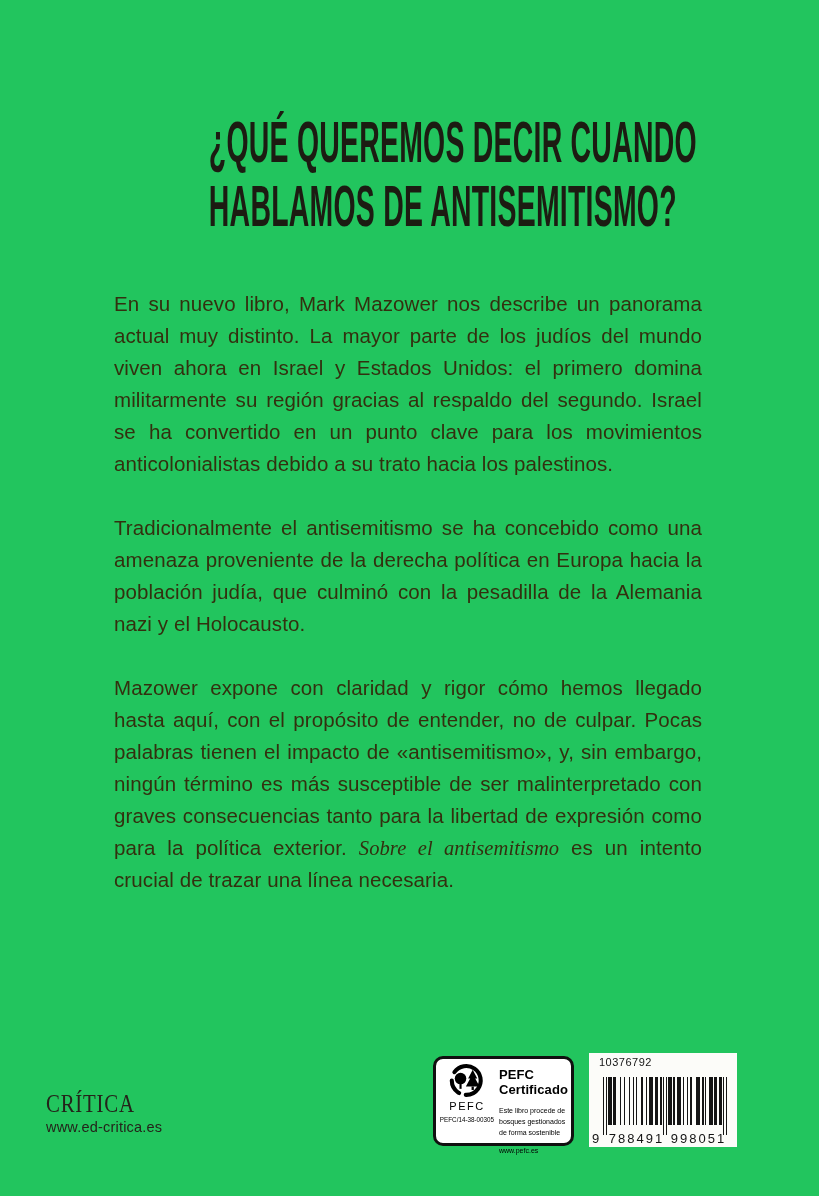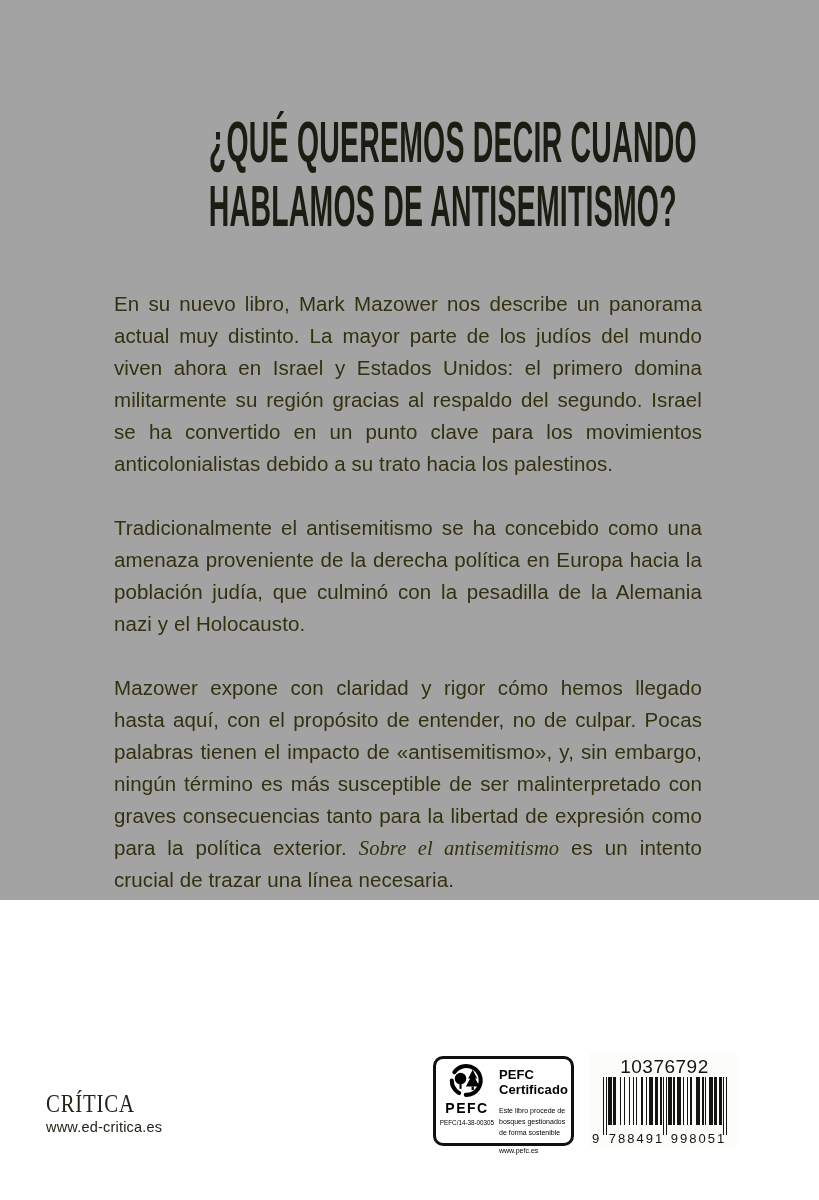--- a/index.html
+++ b/index.html
@@ -2,22 +2,22 @@
 <html><head>
 <meta charset="utf-8">
 <style>
   html,body { margin:0; padding:0; }
   body {
     width:819px; height:1200px;
     font-family:"Liberation Sans", sans-serif;
     overflow:hidden;
   }
   .cover {
-    position:relative; width:819px; height:900px;
-    background:#a3a3a3;
+    position:relative; width:819px; height:1196px;
+    background:#22c55e;
   }
 
   
   .title {
     position:absolute; top:110px; left:0; width:819px;
     margin:0; text-align:center;
     font-family:"Liberation Sans", sans-serif;
     font-weight:bold; font-size:58px; line-height:64px;
     color:#1c1c12;
     transform:scaleX(0.49); transform-origin:50% 0;
@@ -48,34 +48,34 @@
   .pefc-box {
     position:absolute; left:433px; top:1056px; width:141px; height:90px;
     background:#ffffff; border:3px solid #101010; border-radius:10px;
     box-sizing:border-box; display:flex; color:#000;
   }
   .pefc-left {
     width:66px; display:flex; flex-direction:column; align-items:center;
     padding-top:4px; box-sizing:border-box;
   }
   .pefc-logo { width:46px; height:38px; }
-  .pefc-word { font-weight:bold; font-size:14px; letter-spacing:1.5px; line-height:1; }
+  .pefc-word { font-weight:normal; font-size:11px; letter-spacing:1.5px; line-height:1; }
   .pefc-cert { font-size:6.3px; margin-top:4px; white-space:nowrap; }
   .pefc-right { flex:1; padding:8px 3px 0 1px; }
   .pefc-heading { font-size:13px; font-weight:bold; letter-spacing:0.1px; }
   .pefc-desc { font-size:7px; line-height:1.6; margin-top:8px; }
   .pefc-site { font-size:7px; margin-top:8px; }
 
   
   .barcode-box {
     position:absolute; left:589px; top:1053px; width:148px; height:94px;
     background:#fcfcf9;
   }
   .barcode-number {
-    text-align:center; font-size:19px; letter-spacing:0.5px;
+    text-align:left; font-size:11px; letter-spacing:0.5px;
     padding:3px 7px 0 10px; color:#141414;
   }
   .barcode-bars { position:absolute; left:14px; top:24px; width:124px; height:58px; }
   .barcode-bars svg { display:block; width:124px; height:58px; }
   .barcode-digits {
     position:absolute; left:0; bottom:1px; width:148px; height:15px;
     font-size:13px; color:#141414;
   }
   .bd-first { position:absolute; left:3px; bottom:0; }
   .bd-g1 { position:absolute; left:19px; bottom:0; width:57px; text-align:center; letter-spacing:2px;margin-top:23px; }

